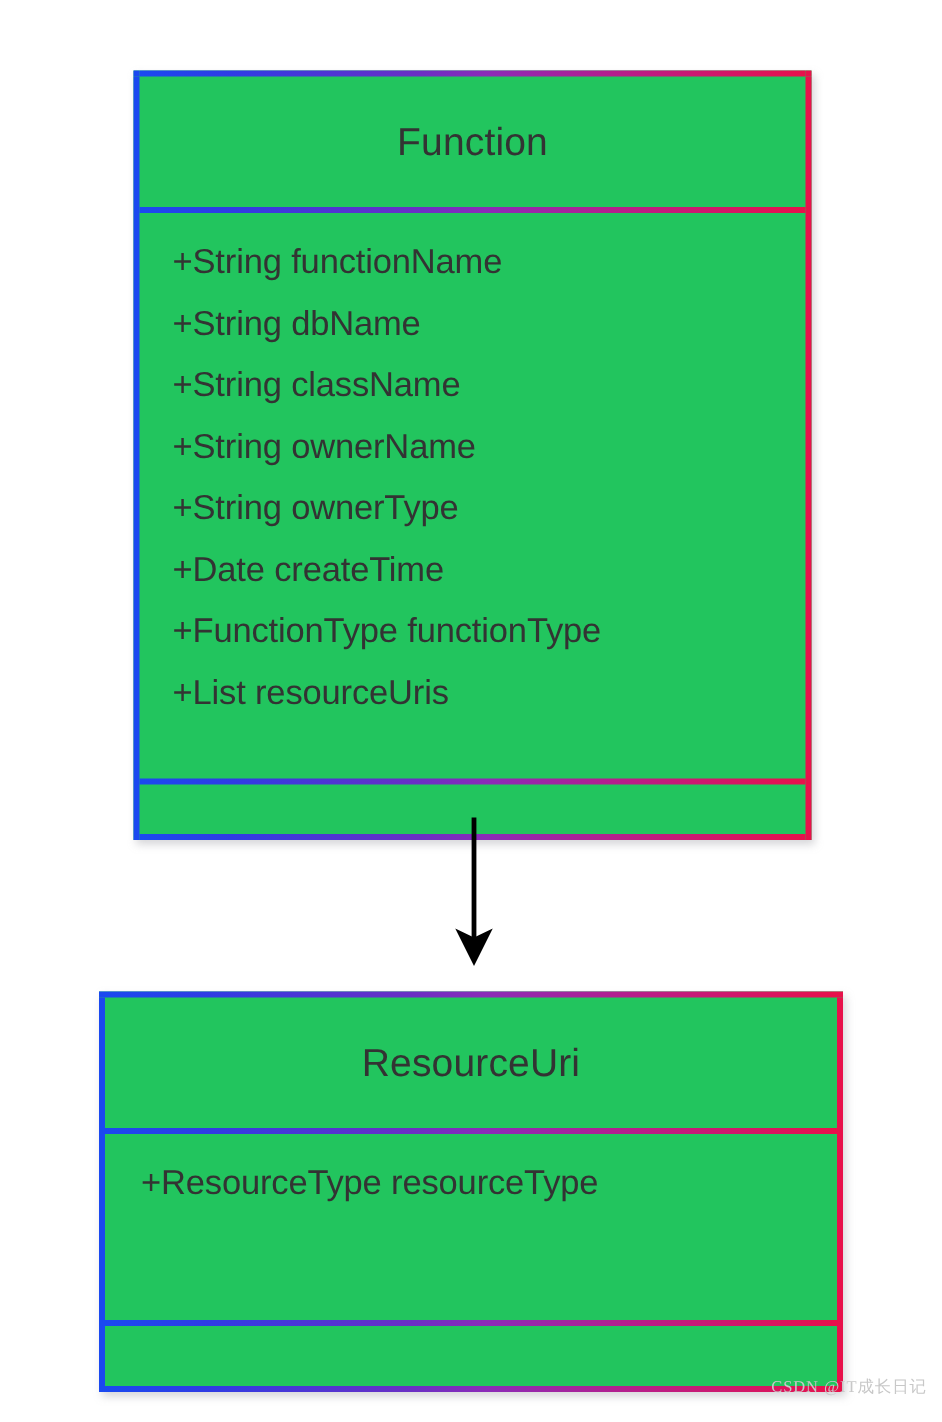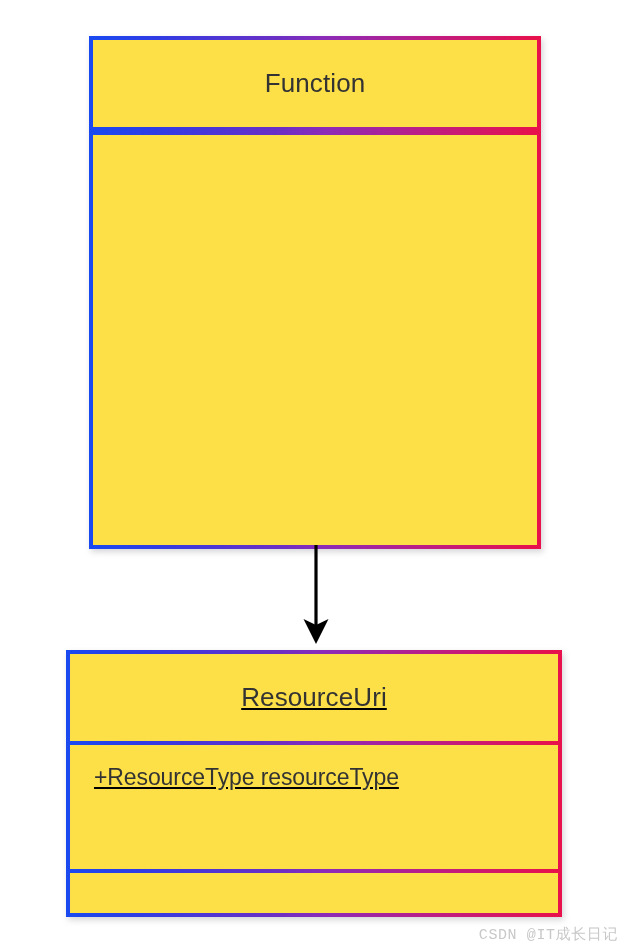--- a/index.html
+++ b/index.html
@@ -18,32 +18,33 @@
 
   #diagram-canvas {
     position: absolute;
     inset: 0;
   }
 
   
   .uml-class {
     position: absolute;
     box-sizing: border-box;
-    background: #fde047;
+    background: #22c55e;
     
     border: 4px solid transparent;
     border-image: linear-gradient(
         90deg,
         #1a49f0 0%,
         #2f3ce4 14%,
         #6b2fc4 42%,
         #8b2bb8 52%,
         #bb1d86 74%,
         #e8114b 100%) 1;
     filter: drop-shadow(2px 3px 3px rgba(120, 120, 130, 0.30));
+    margin-top: 11px;
   }
 
   .uml-compartment {
     box-sizing: border-box;
     position: relative;
   }
 
   
   .uml-divider {
     height: 4px;
@@ -97,61 +98,70 @@
   }
   #class-function .uml-title-compartment { height: 87px; }
   #class-function .uml-attributes       { height: 377px; }
   #class-function .uml-ops-compartment  { height: 37px; }
 
   #class-resourceuri {
     left: 66px;
     top: 650px;
     width: 496px;
     height: 267px;
-    text-decoration: underline;
   }
   #class-resourceuri .uml-title-compartment { height: 87px; }
   #class-resourceuri .uml-attributes        { height: 124px; padding-left: 24px; }
   #class-resourceuri .uml-ops-compartment   { height: 44px; }
 
   
   #association-arrow {
     position: absolute;
     left: 296px;
     top: 545px;
     width: 40px;
     height: 102px;
     overflow: visible;
   }
 
   
   #watermark {
     position: absolute;
     right: 10px;
-    bottom: 4px;
-    font-size: 15px;
+    bottom: 16px;
+    font-size: 11px;
     color: #c8c8c8;
     letter-spacing: 0.6px;
     white-space: nowrap;
-    font-family: Liberation Mono, monospace;
+    font-family: Liberation Serif, serif;
   }
 </style>
 </head>
 <body>
 
 <div id="diagram-canvas">
 
   <div class="uml-class" id="class-function">
 
     <div class="uml-compartment uml-title-compartment">
       <span class="uml-class-name">Function</span>
     </div>
 
     <div class="uml-divider"></div>
 
+    <div class="uml-compartment uml-attributes">
+      <div class="uml-attribute">+String functionName</div>
+      <div class="uml-attribute">+String dbName</div>
+      <div class="uml-attribute">+String className</div>
+      <div class="uml-attribute">+String ownerName</div>
+      <div class="uml-attribute">+String ownerType</div>
+      <div class="uml-attribute">+Date createTime</div>
+      <div class="uml-attribute">+FunctionType functionType</div>
+      <div class="uml-attribute">+List resourceUris</div>
+    </div>
 
     <div class="uml-divider"></div>
 
     <div class="uml-compartment uml-ops-compartment"></div>
   </div>
 
   <svg id="association-arrow" viewBox="0 0 40 102">
     <line x1="20" y1="0" x2="20" y2="82" stroke="#000000" stroke-width="3.2"></line>
     <polygon points="20,99 7.5,74 20,80 32.5,74" fill="#000000"></polygon>
   </svg>

